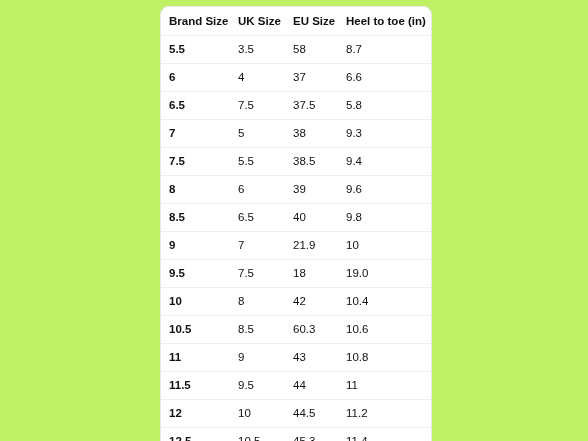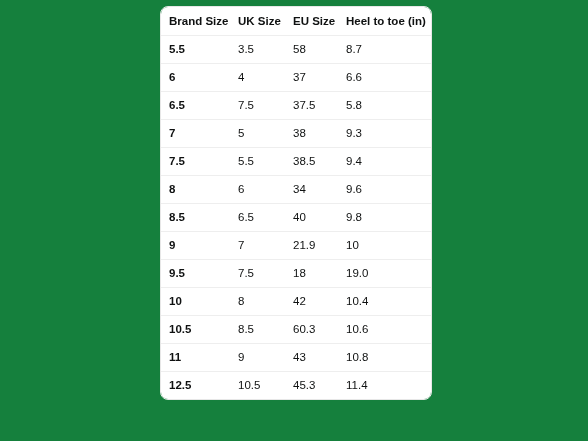--- a/index.html
+++ b/index.html
@@ -12,21 +12,21 @@
     width: 588px;
     height: 441px;
     overflow: hidden;
     font-family: "Liberation Sans", sans-serif;
     -webkit-font-smoothing: antialiased;
   }
   #page {
     position: relative;
     width: 588px;
     height: 441px;
-    background: #15803d;
+    background: #bef264;
   }
   .size-table-wrap {
     position: absolute;
     left: 160px;
     top: 6px;
     width: 272px;
     background: #ffffff;
     border: 1px solid #e7e7e7;
     border-radius: 8px;
     box-sizing: border-box;
@@ -119,21 +119,21 @@
           </tr>
           <tr>
             <td class="col-brand">7.5</td>
             <td class="col-uk">5.5</td>
             <td class="col-eu">38.5</td>
             <td class="col-heel">9.4</td>
           </tr>
           <tr>
             <td class="col-brand">8</td>
             <td class="col-uk">6</td>
-            <td class="col-eu">34</td>
+            <td class="col-eu">39</td>
             <td class="col-heel">9.6</td>
           </tr>
           <tr>
             <td class="col-brand">8.5</td>
             <td class="col-uk">6.5</td>
             <td class="col-eu">40</td>
             <td class="col-heel">9.8</td>
           </tr>
           <tr>
             <td class="col-brand">9</td>
@@ -159,20 +159,32 @@
             <td class="col-eu">60.3</td>
             <td class="col-heel">10.6</td>
           </tr>
           <tr>
             <td class="col-brand">11</td>
             <td class="col-uk">9</td>
             <td class="col-eu">43</td>
             <td class="col-heel">10.8</td>
           </tr>
           <tr>
+            <td class="col-brand">11.5</td>
+            <td class="col-uk">9.5</td>
+            <td class="col-eu">44</td>
+            <td class="col-heel">11</td>
+          </tr>
+          <tr>
+            <td class="col-brand">12</td>
+            <td class="col-uk">10</td>
+            <td class="col-eu">44.5</td>
+            <td class="col-heel">11.2</td>
+          </tr>
+          <tr>
             <td class="col-brand">12.5</td>
             <td class="col-uk">10.5</td>
             <td class="col-eu">45.3</td>
             <td class="col-heel">11.4</td>
           </tr>
         </tbody>
     </table>
   </div>
 
 </div>

